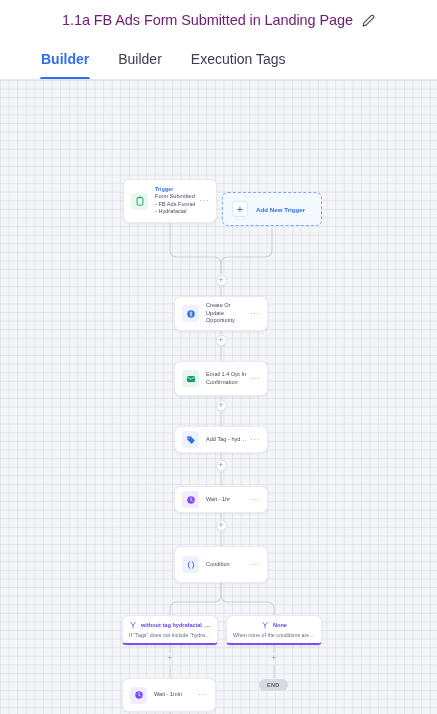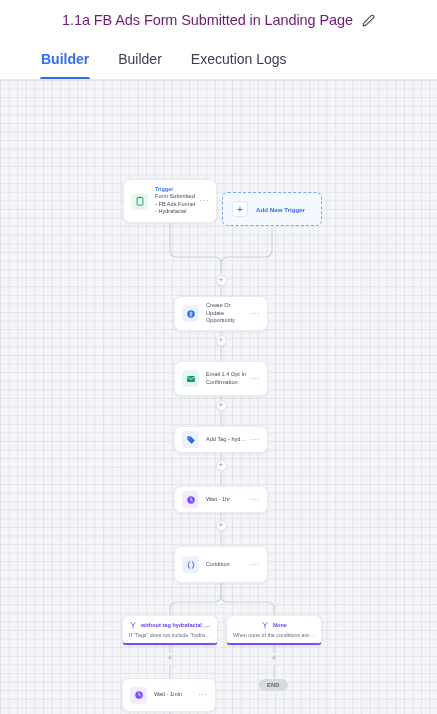--- a/index.html
+++ b/index.html
@@ -189,21 +189,21 @@
 </div>
 
 <div class="tabbar">
   <div class="tab active">
     <span>Builder</span>
   </div>
   <div class="tab">
     <span>Builder</span>
   </div>
   <div class="tab">
-    <span>Execution Logs</span>
+    <span>Execution Tags</span>
   </div>
 </div>
 
 <div class="canvas">
 
   <svg class="edges" viewBox="0 0 437 634">
     <g fill="none" stroke="#ced2db" stroke-width="1.1">
 
       <path d="M170 143 L170 170 Q170 177 177 177 L214 177 Q221 177 221 184 L221 194"></path>
 

